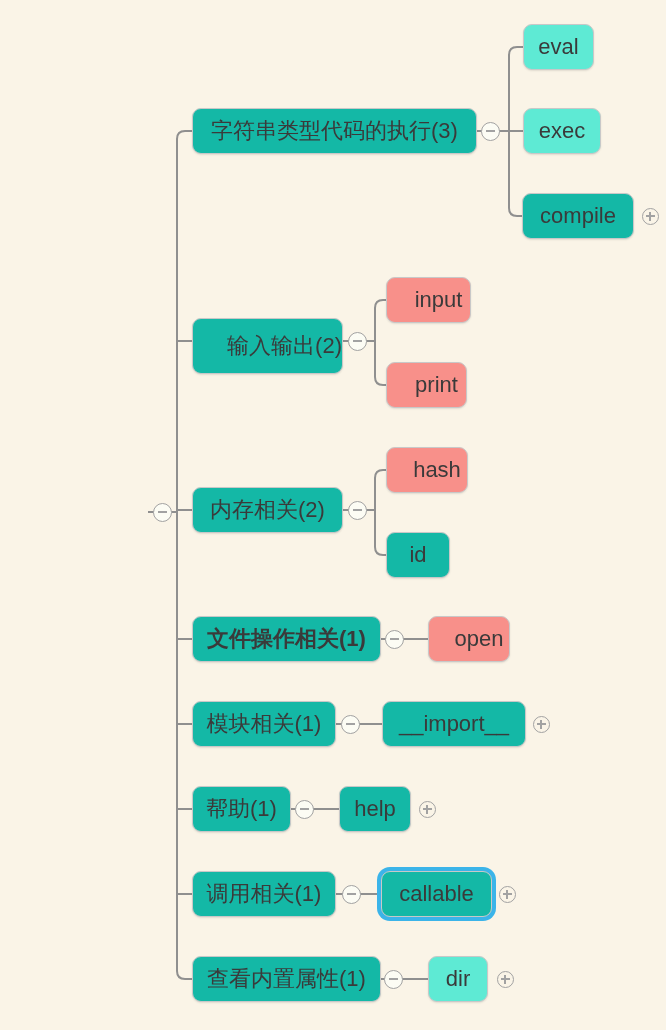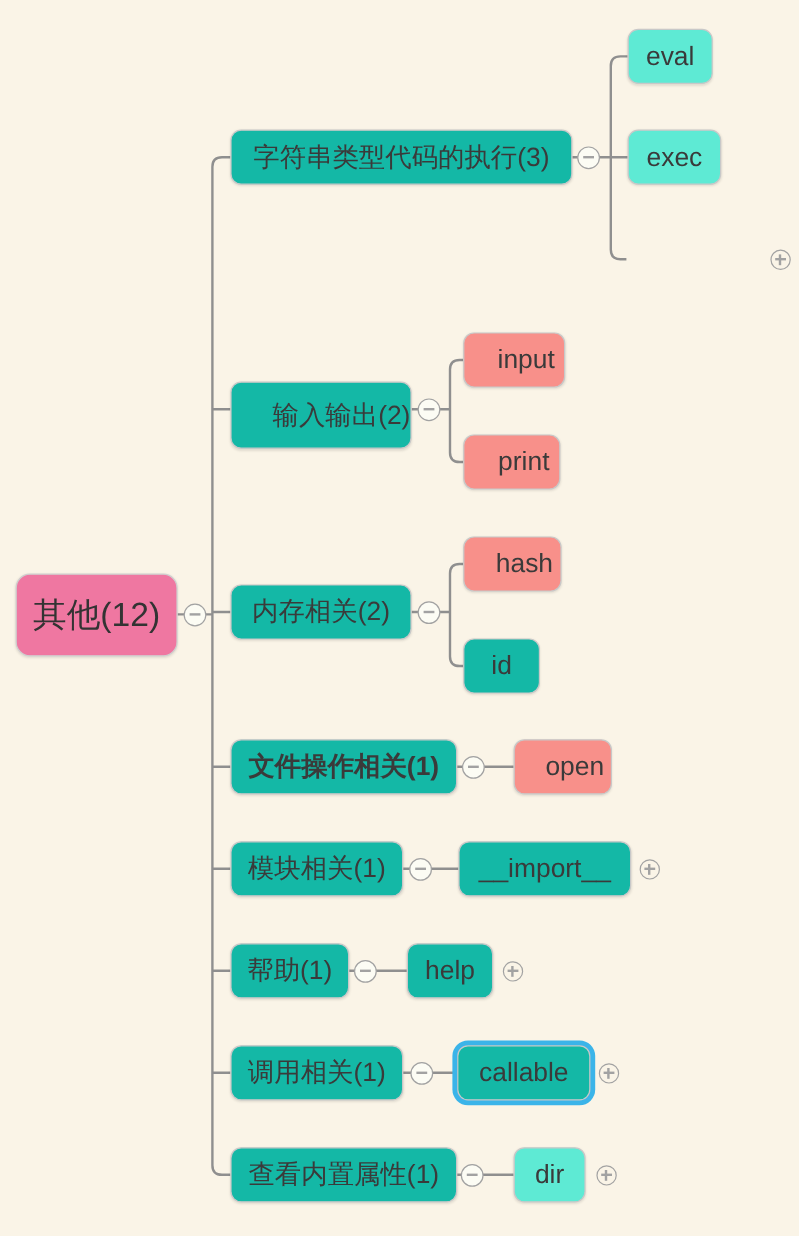--- a/index.html
+++ b/index.html
@@ -52,23 +52,20 @@
 
     <path d="M 477 131 H 523 M 509 131 L 509 55 Q 509 47 517 47 L 523 47 M 509 131 L 509 208 Q 509 216 517 216 L 522 216" stroke="#8F8F8F" stroke-width="2" fill="none"></path>
 
     <path d="M 343 341 H 375 M 375 341 L 375 308 Q 375 300 383 300 L 386 300 M 375 341 L 375 377 Q 375 385 383 385 L 386 385" stroke="#8F8F8F" stroke-width="2" fill="none"></path>
 
     <path d="M 343 510 H 375 M 375 510 L 375 478 Q 375 470 383 470 L 386 470 M 375 510 L 375 547 Q 375 555 383 555 L 386 555" stroke="#8F8F8F" stroke-width="2" fill="none"></path>
 
     <path d="M 381 639 H 428 M 336 724 H 382 M 291 809 H 339 M 336 894 H 379 M 381 979 H 428" stroke="#8F8F8F" stroke-width="2" fill="none"></path>
   </svg>
 
-  <div class="node root" style="left:13px;top:478px;width:135px;height:69px;">
-    <span>其他(12)</span>
-  </div>
 
   <div class="node" style="left:192px;top:108px;width:285px;height:46px;">
     <span>字符串类型代码的执行(3)</span>
   </div>
   <div class="node" style="left:192px;top:318px;width:151px;height:56px;justify-content:flex-end;">
     <span>输入输出(2)</span>
   </div>
   <div class="node" style="left:192px;top:487px;width:151px;height:46px;text-align:center;">
     <span>内存相关(2)</span>
   </div>
@@ -86,20 +83,23 @@
   </div>
   <div class="node" style="left:192px;top:956px;width:189px;height:46px;">
     <span>查看内置属性(1)</span>
   </div>
 
   <div class="node yellow" style="left:523px;top:24px;width:71px;height:46px;">
     <span>eval</span>
   </div>
   <div class="node yellow" style="left:523px;top:108px;width:78px;height:46px;">
     <span>exec</span>
+  </div>
+  <div class="node" style="left:522px;top:193px;width:112px;height:46px;">
+    <span>compile</span>
   </div>
   <div class="node salmon" style="left:386px;top:277px;width:85px;height:46px;">
     <span>input</span>
   </div>
   <div class="node salmon" style="left:386px;top:362px;width:81px;height:46px;">
     <span>print</span>
   </div>
   <div class="node salmon" style="left:386px;top:447px;width:82px;height:46px;">
     <span>hash</span>
   </div>

